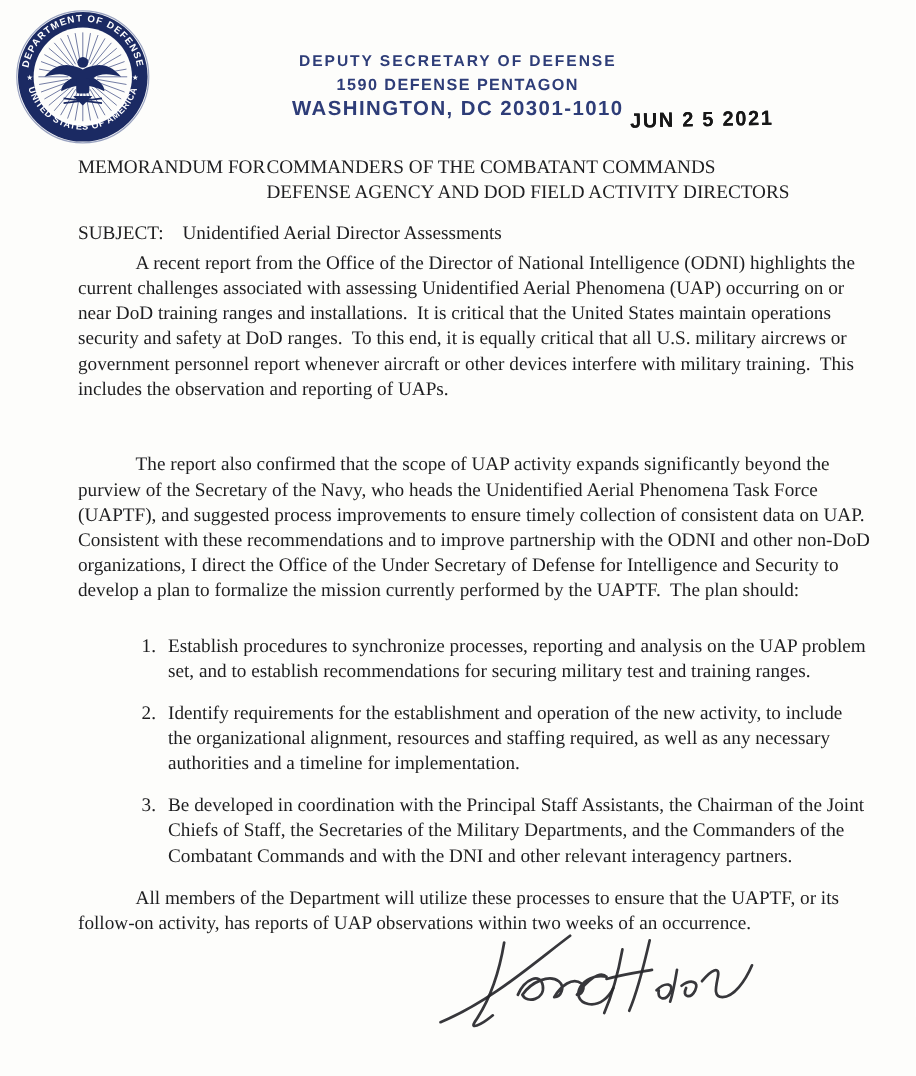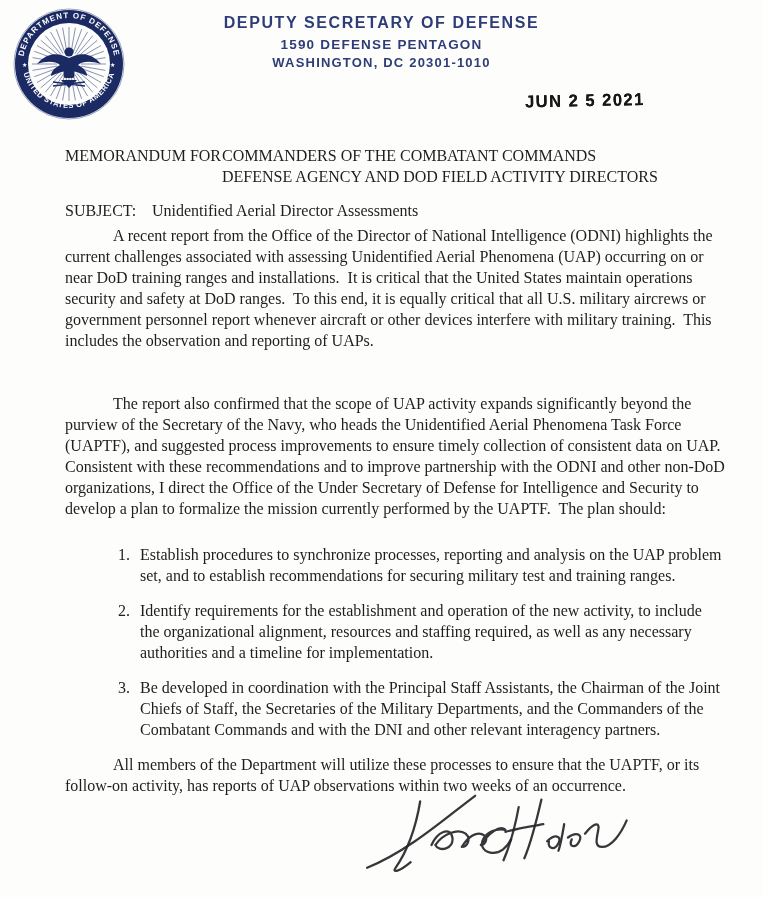--- a/index.html
+++ b/index.html
@@ -17,33 +17,33 @@
     position:absolute; left:13px; top:8px;
     width:112px; height:112px;
   }
   .letterhead {
     padding-top:14px;
     text-align:center;
     color:var(--navy,#2e3d78);
     font-family:"Liberation Sans", sans-serif;
     font-weight:bold;
   }
-  .lh1 { font-size:16px; letter-spacing:1.6px; }
+  .lh1 { font-size:13px; letter-spacing:1.6px;margin-top:29px; }
   .lh2 { font-size:13.5px; letter-spacing:1.2px; margin-top:5px; }
-  .lh3 { font-size:13px; letter-spacing:1.2px; margin-top:3px; }
+  .lh3 { font-size:17px; letter-spacing:1.2px; margin-top:3px; }
   .date-stamp {
     position:absolute; left:525px; top:91px;
     font-family:"Liberation Sans", sans-serif;
     font-weight:700; font-size:16.5px; letter-spacing:1.5px;
     color:var(--stamp,#171717);
     transform:rotate(-1.2deg) scaleY(1.04);
     text-shadow:0 0 0.4px var(--stamp,#171717);
   }
   .content {
-    position:absolute; left:65px; top:145px; width:660px;
+    position:absolute; left:65px; top:129px; width:660px;
     font-size:16px; line-height:21px;
   }
   .memo-for { display:flex; }
   .memo-for-label { flex:0 0 157px; }
   .recipients { flex:1; }
   .subject-row { display:flex; margin-top:13px; }
   .subject-label { flex:0 0 87px; }
   .para { white-space:pre-wrap; text-indent:48px; }
   .para-1 { margin-top:4px; }
   .para-2 { margin-top:42px; }

